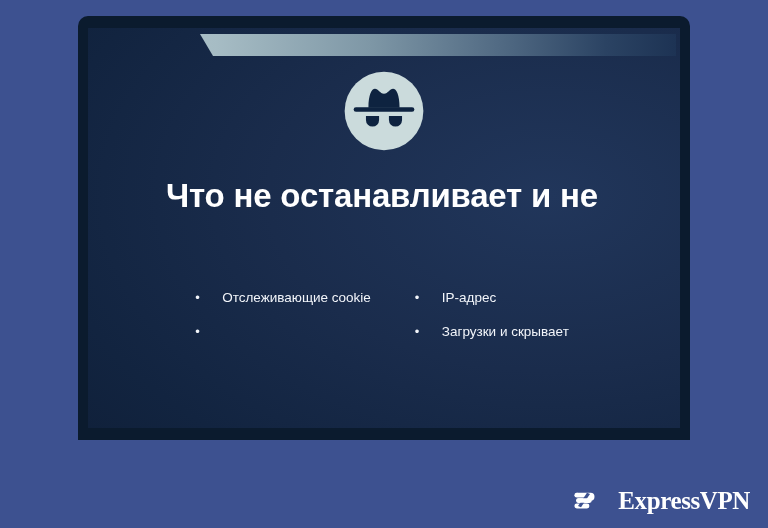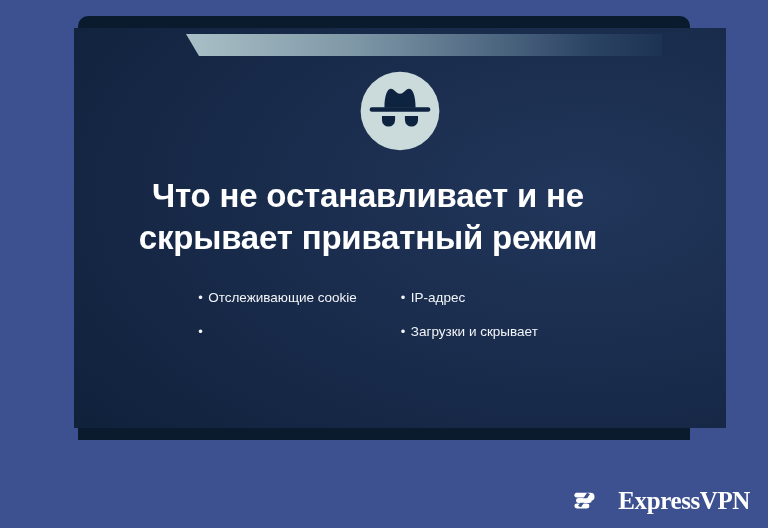--- a/index.html
+++ b/index.html
@@ -37,23 +37,23 @@
     top: 16px;
     width: 612px;
     height: 424px;
     background: #0b1b2e;
     border-radius: 10px 10px 0 0;
     box-sizing: border-box;
   }
 
   .laptop-screen {
     position: absolute;
-    left: 74px;
+    left: 88px;
     top: 28px;
-    width: 652px;
+    width: 592px;
     height: 400px;
     background:
       radial-gradient(125% 115% at 78% 42%, #21365b 0%, #1a2c4c 38%, #122440 68%, #0d1c33 100%);
     overflow: hidden;
   }
 
   
   .screen-highlight {
     position: absolute;
     left: 0;
@@ -114,21 +114,21 @@
     line-height: 16px;
     white-space: nowrap;
   }
   .bullet-dot {
     width: 10px;
     flex: 0 0 10px;
     color: #f2f5fa;
     font-size: 13px;
     line-height: 16px;
   }
-  .bullet-text { display: inline-block; }
+  .bullet-text { display: inline-block; margin-left: 17px; }
   .laptop-base-fix {
     position: absolute;
     left: 14px;
     top: 437px;
     width: 741px;
     height: 31px;
     background: linear-gradient(90deg,
       #081726 0%, #08182a 40%, #102votre 40%, #132740 63%, #22365c 83%, #304575 100%);
     border-radius: 0 0 16px 16px;
   }
@@ -170,21 +170,20 @@
           <circle cx="50" cy="50" r="48" fill="#cbdbdc"></circle>
           <path d="M31 46 C31 30 35 23 39 23 C43 23 45 29 50 29 C55 29 57 23 61 23 C65 23 69 30 69 46 Z" fill="#0e2340"></path>
           <rect x="13" y="45.5" width="74" height="5.5" rx="2.75" fill="#0e2340"></rect>
           <path d="M28 56 h16 v5 a8 8 0 0 1 -16 0 Z" fill="#0e2340"></path>
           <path d="M56 56 h16 v5 a8 8 0 0 1 -16 0 Z" fill="#0e2340"></path>
         </svg>
       </div>
 
       <div class="headline">
         <span class="headline-line">Что не останавливает и не</span>
-        <span class="headline-line">скрывает приватный режим</span>
       </div>
 
       <div class="bullets">
 
         <div class="bullet-col">
           <div class="bullet-item">
             <span class="bullet-dot">•</span>
             <span class="bullet-text">Отслеживающие cookie</span>
           </div>
           <div class="bullet-item">

